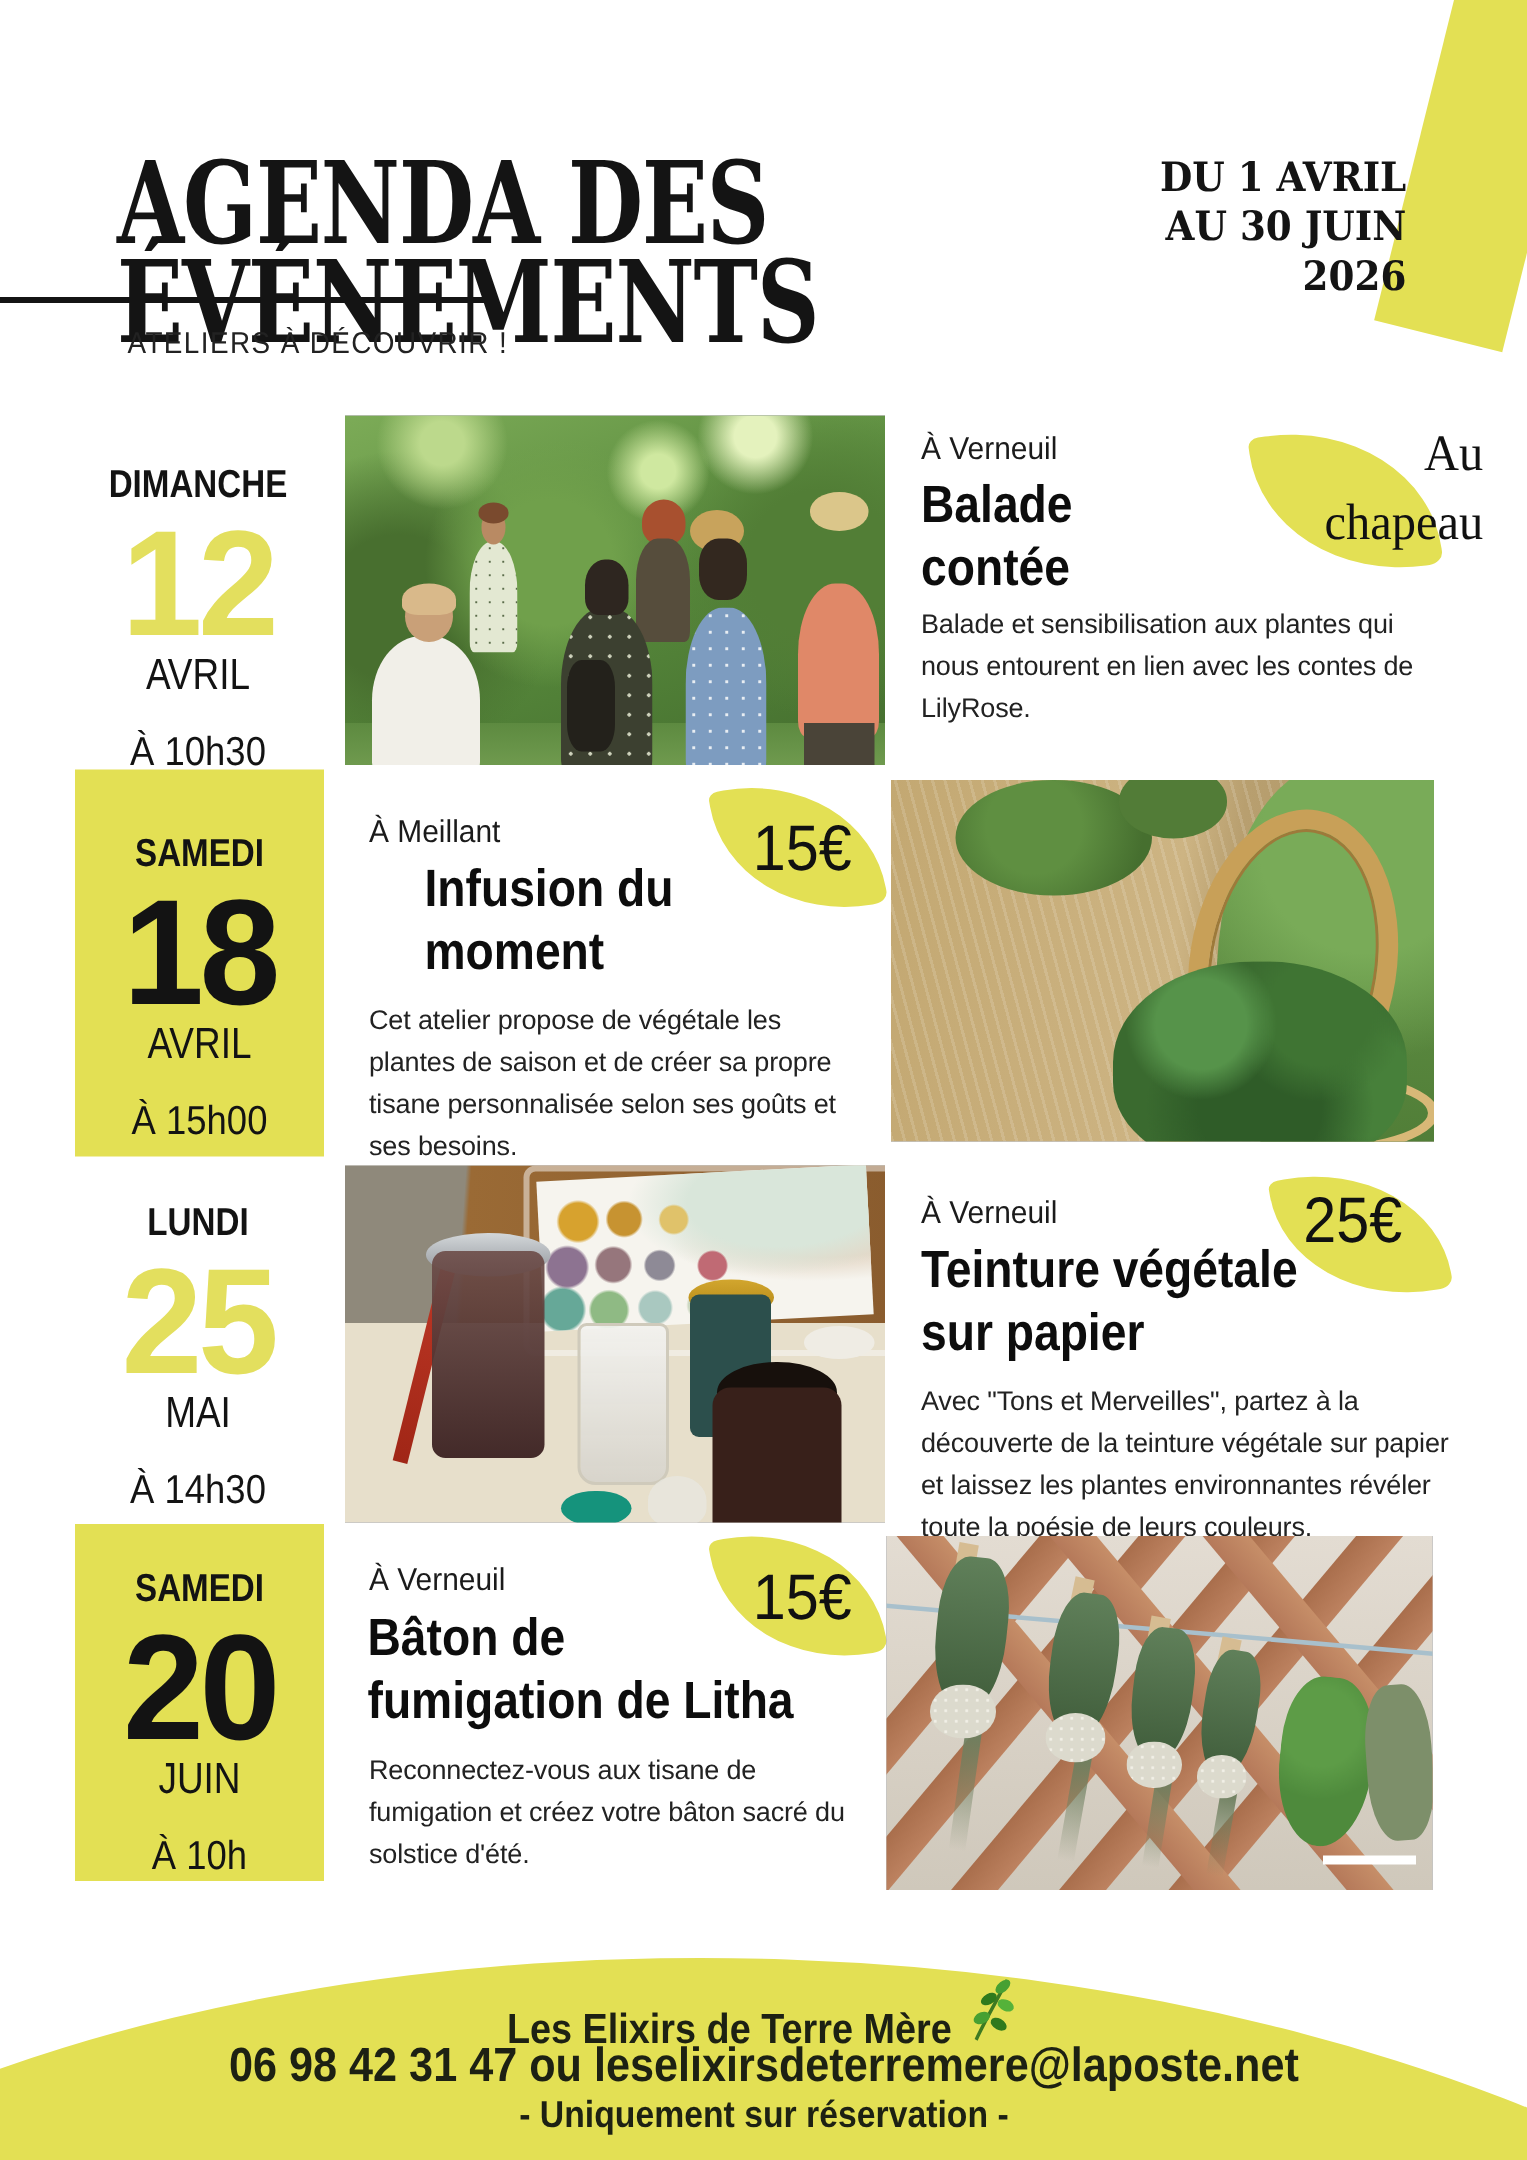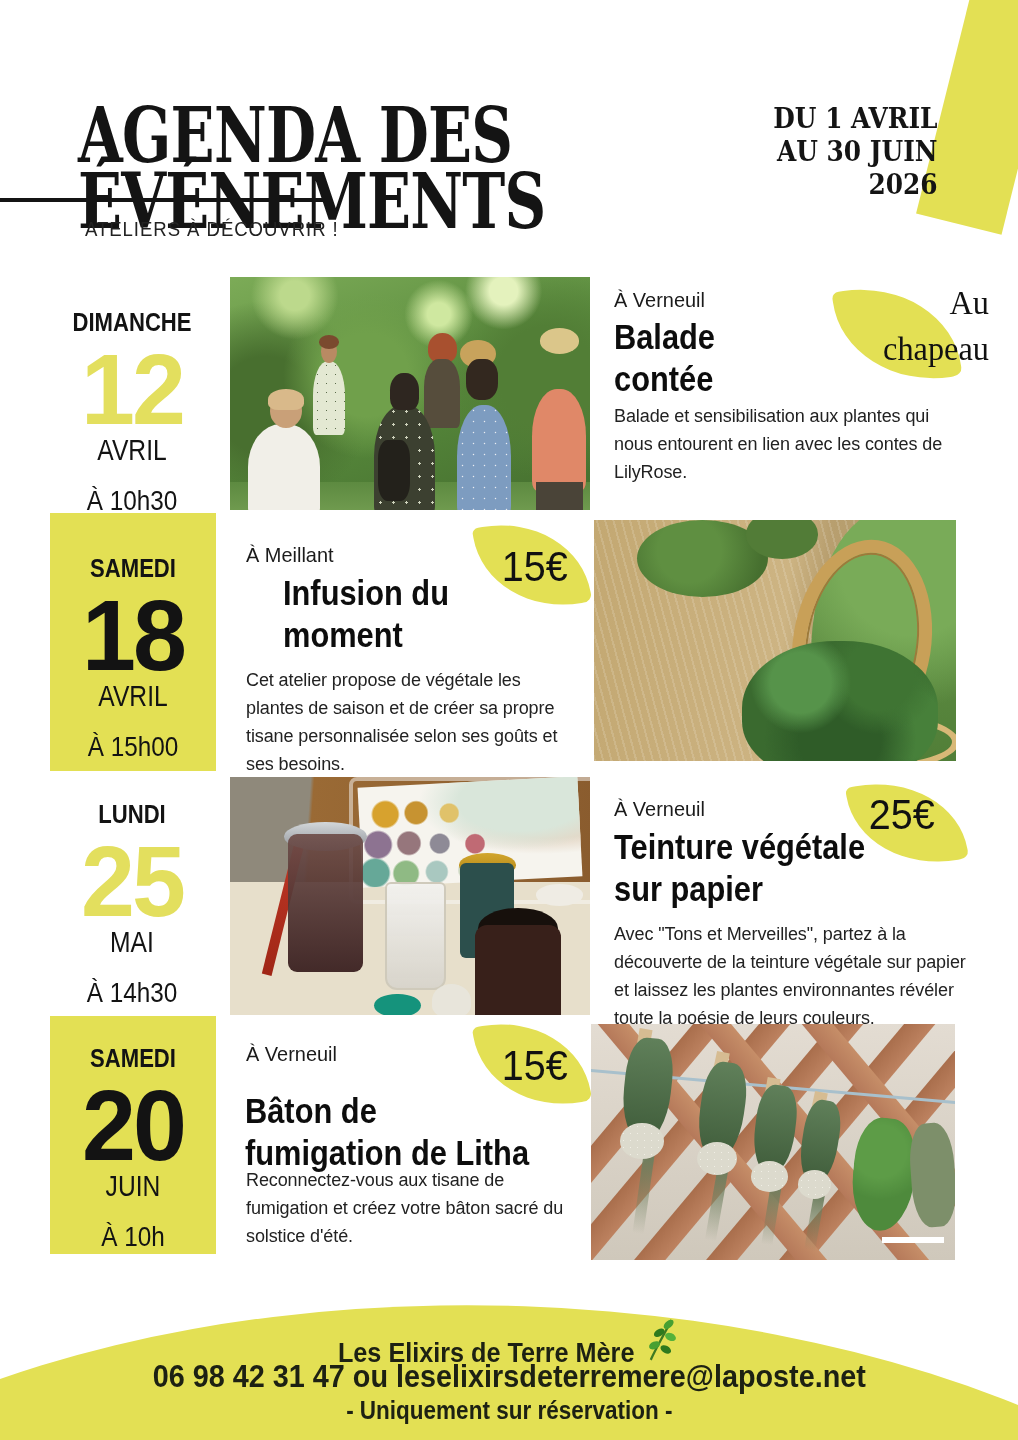--- a/index.html
+++ b/index.html
@@ -40,21 +40,21 @@
   .dc4{left:48px;top:1042px;}
 
   
   .loc{position:absolute;font-size:21px;color:#1b1b1b;transform:scaleX(0.95);transform-origin:left center;white-space:nowrap;}
   .etitle{position:absolute;font-weight:700;font-size:35px;line-height:42px;color:#0d0d0d;}
   .etitle span{display:block;transform:scaleX(0.88);transform-origin:left center;white-space:nowrap;}
   .desc{position:absolute;font-size:18px;line-height:28px;color:var(--body);letter-spacing:-0.1px;}
   .loc1{left:614px;top:288px;} .etl1{left:614px;top:316px;} .dsc1{left:614px;top:402px;width:345px;}
   .loc2{left:246px;top:543px;} .etl2{left:248px;top:572px;margin-left:35px;} .dsc2{left:246px;top:666px;width:328px;}
   .loc3{left:614px;top:797px;} .etl3{left:614px;top:826px;} .dsc3{left:614px;top:920px;width:352px;}
-  .loc4{left:246px;top:1042px;} .etl4{left:245px;top:1071px;margin-top:19px;} .dsc4{left:246px;top:1166px;width:320px;}
+  .loc4{left:246px;top:1042px;} .etl4{left:245px;top:1071px;} .dsc4{left:246px;top:1166px;width:320px;}
 
   
   .leaf{position:absolute;background:var(--yellow);border-radius:6% 90% 8% 90%;}
   .leaf-chapeau{left:838px;top:284px;width:118px;height:100px;transform:rotate(-8deg);}
   .leaf-p2{left:479px;top:519px;width:106px;height:92px;transform:rotate(-10deg);}
   .leaf-p3{left:852px;top:778px;width:110px;height:90px;transform:rotate(-10deg);}
   .leaf-p4{left:479px;top:1018px;width:106px;height:92px;transform:rotate(-10deg);}
   .price{position:absolute;font-size:43px;color:#111;transform:scaleX(0.92);white-space:nowrap;}
   .pr2{left:499px;top:542px;} .pr3{left:866px;top:790px;} .pr4{left:499px;top:1041px;}
   .chapeau{position:absolute;left:828px;top:280px;width:165px;text-align:right;font-size:34px;line-height:46px;color:#111;font-family:Liberation Serif, serif;}

